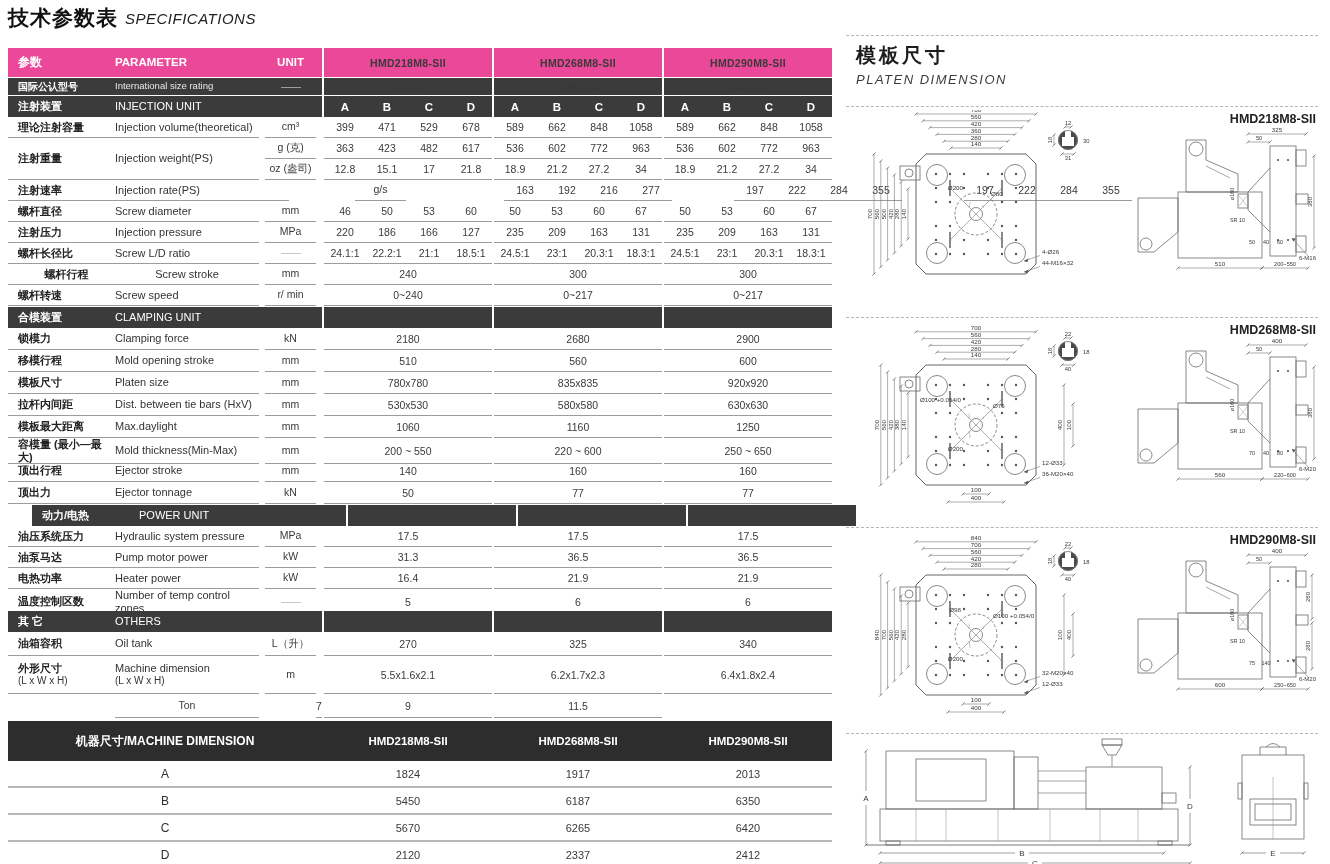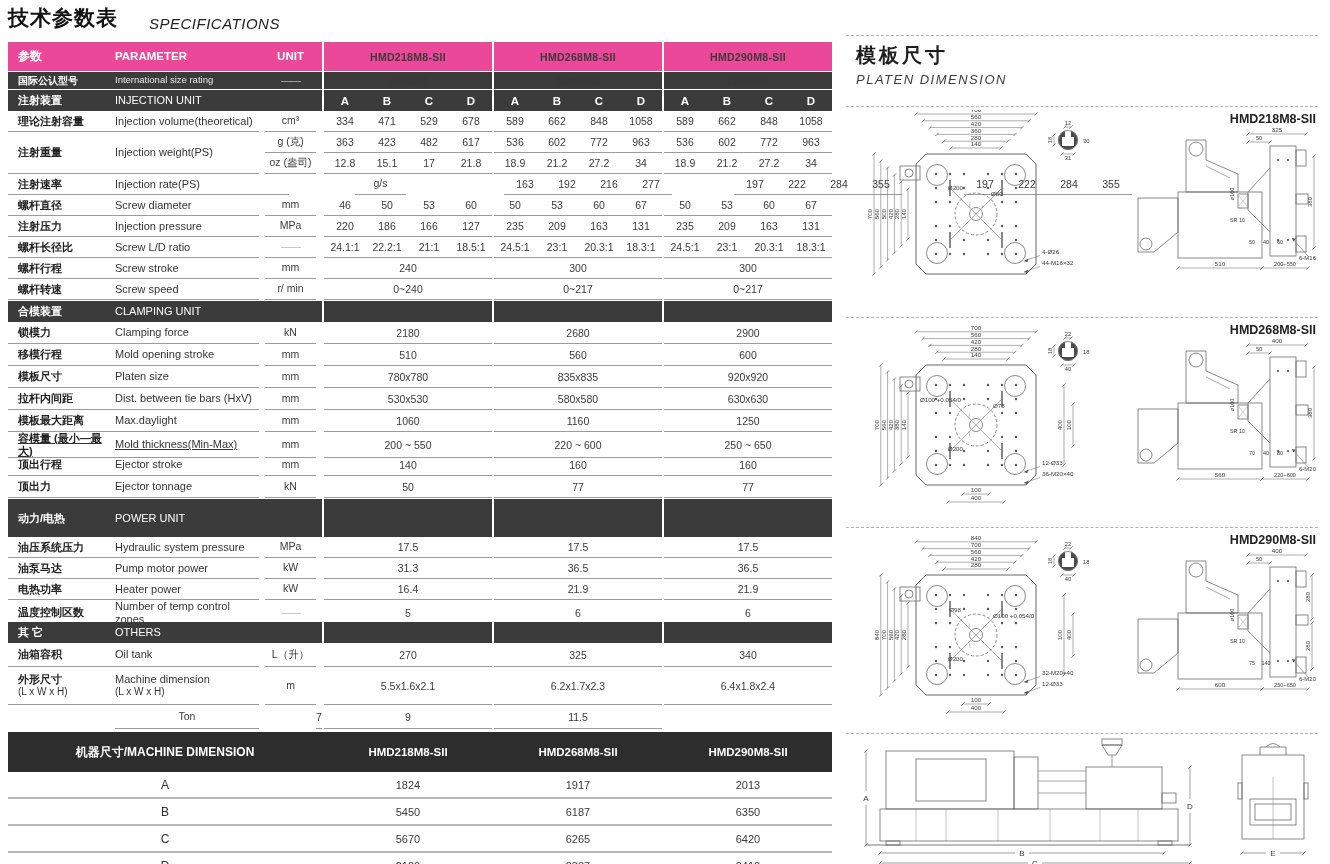--- a/index.html
+++ b/index.html
@@ -1,19 +1,19 @@
 <!DOCTYPE html>
 <html><head>
 <meta charset="utf-8">
 <style>
   html,body{margin:0;padding:0;background:#fff;}
   body{width:1330px;height:864px;overflow:hidden;font-family:"Liberation Sans",sans-serif;color:#333;position:relative;}
   .page{position:relative;width:1330px;height:864px;background:#fff;}
   .left{position:absolute;left:8px;top:4px;width:824px;}
-  .title-row{margin:0 0 10px 0;height:28px;display:flex;align-items:flex-end;gap:24px;}
+  .title-row{margin:0 0 16px 0;height:28px;display:flex;align-items:center;}
   .title-cn{font-size:21px;font-weight:800;color:#111;letter-spacing:1px;}
   .title-en{font-size:15px;font-style:italic;color:#222;margin-left:7px;letter-spacing:.5px;}
   
   .trow{display:grid;align-items:stretch;}
   .gapc{background:#fff;}
   .red{background:#ec4899;color:#fff;}
   .dark{background:#3b3b3b;color:#fff;}
   .param{display:grid;grid-template-columns:107px 1fr;}
   .param .cn{padding-left:10px;font-weight:700;font-size:11px;color:#222;display:flex;flex-direction:column;justify-content:center;line-height:1.15;}
   .param .en{font-size:11px;color:#333;display:flex;flex-direction:column;justify-content:center;line-height:1.15;}
@@ -141,21 +141,21 @@
             </div>
             <div class="en">
               <span>Injection volume(theoretical)</span>
             </div>
           </div>
           <div></div>
           <div class="unit bb">cm³</div>
           <div></div>
           <div class="gapc"></div>
           <div class="g g4 bb">
-            <div class="v">334</div>
+            <div class="v">399</div>
             <div class="v">471</div>
             <div class="v">529</div>
             <div class="v">678</div>
           </div>
           <div class="gapc"></div>
           <div class="g g4 bb">
             <div class="v">589</div>
             <div class="v">662</div>
             <div class="v">848</div>
             <div class="v">1058</div>
@@ -356,21 +356,21 @@
           </div>
           <div class="gapc"></div>
           <div class="g g4 bb">
             <div class="v">24.5:1</div>
             <div class="v">23:1</div>
             <div class="v">20.3:1</div>
             <div class="v">18.3:1</div>
           </div>
         </div>
         <div class="trow" style="grid-template-columns: 107px 144px 6px 51px 6px 2px 168px 2px 168px 2px 168px; height: 21px;">
-          <div class="param bb" style="grid-column: span 2;">
+          <div class="param bb" style="grid-column: span 2; text-align: center;">
             <div class="cn">
               <span>螺杆行程</span>
             </div>
             <div class="en">
               <span>Screw stroke</span>
             </div>
           </div>
           <div></div>
           <div class="unit bb">mm</div>
           <div></div>
@@ -508,21 +508,21 @@
           <div class="unit bb">mm</div>
           <div></div>
           <div class="gapc"></div>
           <div class="g bb">1060</div>
           <div class="gapc"></div>
           <div class="g bb">1160</div>
           <div class="gapc"></div>
           <div class="g bb">1250</div>
         </div>
         <div class="trow" style="grid-template-columns: 107px 144px 6px 51px 6px 2px 168px 2px 168px 2px 168px; height: 22px;">
-          <div class="param bb" style="grid-column: span 2; text-decoration: underline;">
+          <div class="param bb" style="grid-column: span 2;">
             <div class="cn">
               <span>容模量 (最小—最大)</span>
             </div>
             <div class="en">
               <span>Mold thickness(Min-Max)</span>
             </div>
           </div>
           <div></div>
           <div class="unit bb">mm</div>
           <div></div>
@@ -564,21 +564,21 @@
           <div></div>
           <div class="unit bb">kN</div>
           <div></div>
           <div class="gapc"></div>
           <div class="g bb">50</div>
           <div class="gapc"></div>
           <div class="g bb">77</div>
           <div class="gapc"></div>
           <div class="g bb">77</div>
         </div>
-        <div class="trow sect" style="grid-template-columns: 107px 144px 6px 51px 6px 2px 168px 2px 168px 2px 168px; height: 38px; margin-top: 1px;">
+        <div class="trow sect" style="grid-template-columns: 107px 144px 6px 51px 6px 2px 168px 2px 168px 2px 168px; height: 21px; margin-top: 1px; margin-left: 24px;">
           <div class="param dark" style="grid-column: span 2;">
             <div class="cn">
               <span>动力/电热</span>
             </div>
             <div class="en">
               <span>POWER UNIT</span>
             </div>
           </div>
           <div class="dark"></div>
           <div class="dark unit"></div>

